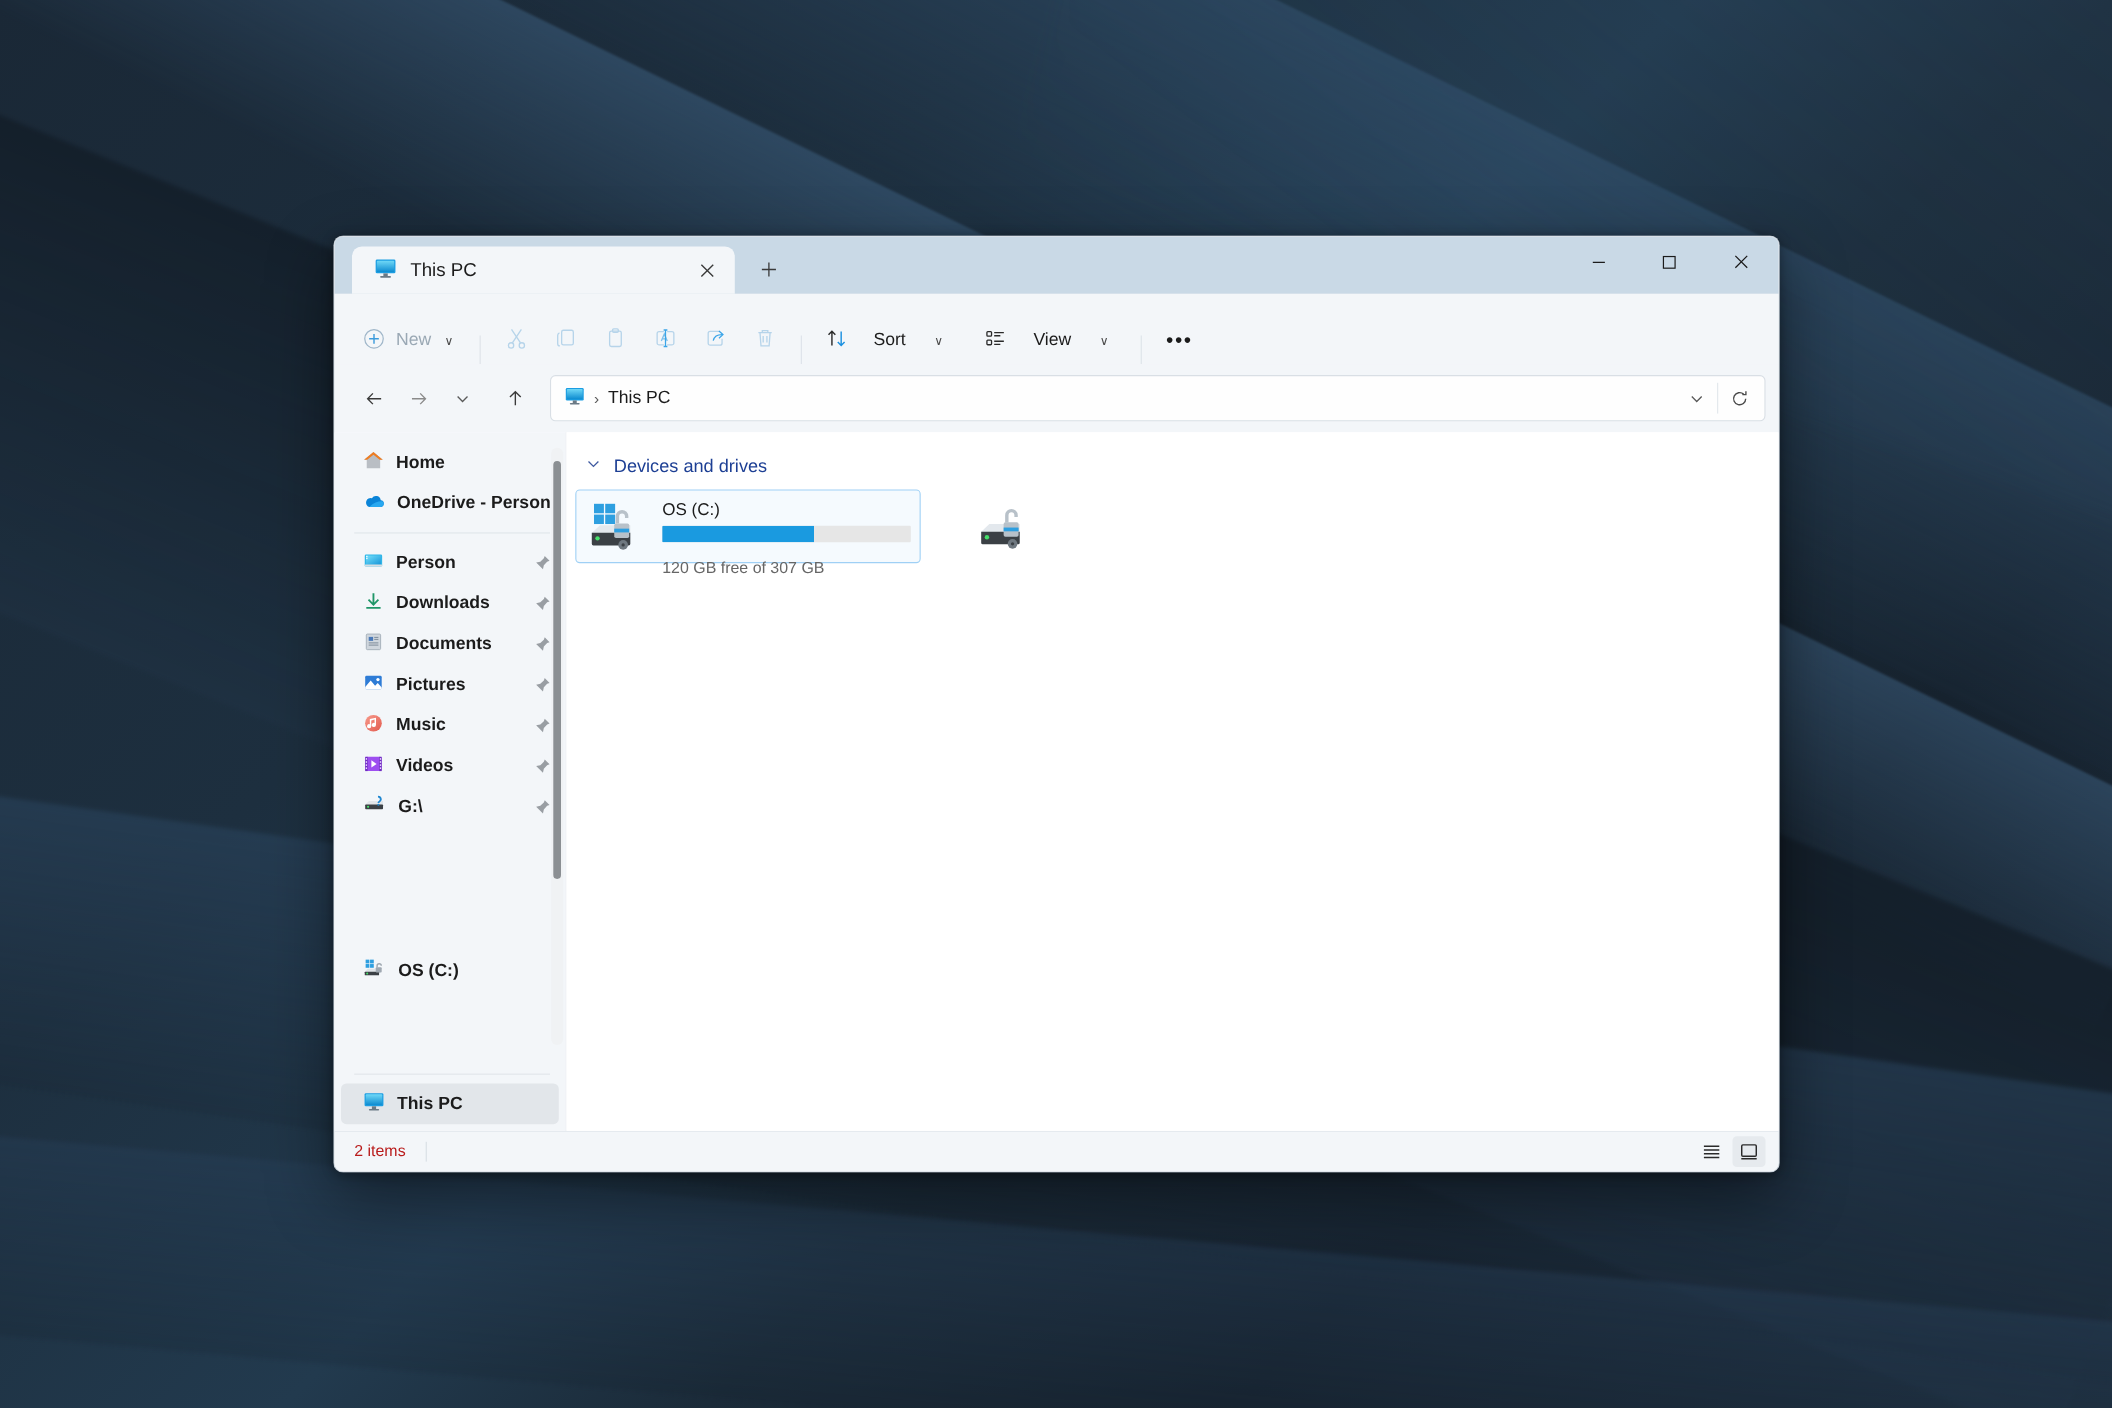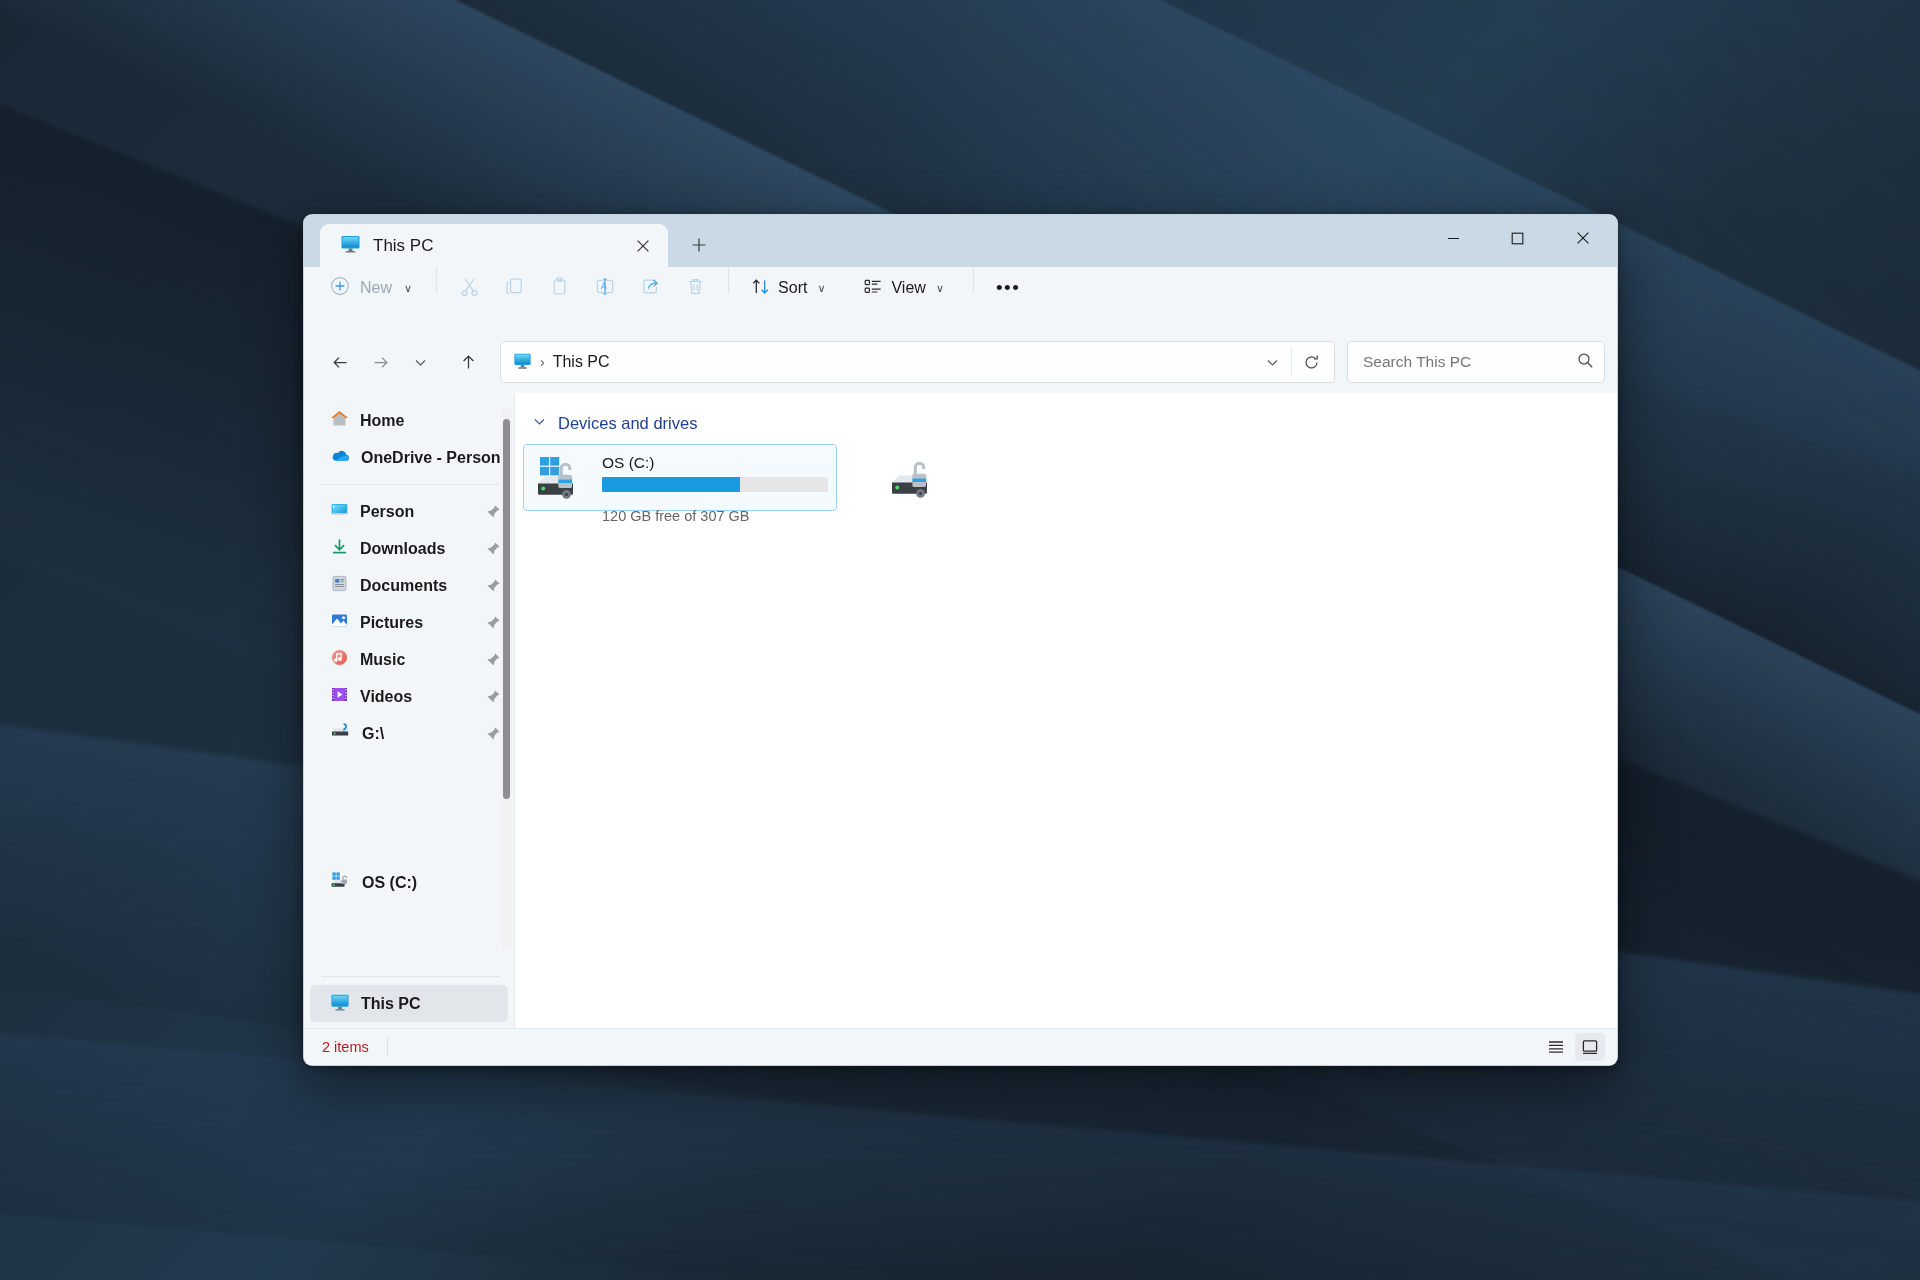--- a/index.html
+++ b/index.html
@@ -49,22 +49,22 @@
   .tab{height:43px;min-width:348px;background:#f3f6f9;border-radius:9px 9px 0 0;
        display:flex;align-items:center;padding:0 10px 0 20px;gap:12px;box-sizing:border-box;}
   .tab-title{font-size:17px;color:#1b1b1b;flex:1;white-space:nowrap;overflow:hidden;}
   .tab-close{width:30px;height:30px;display:flex;align-items:center;justify-content:center;border-radius:4px;}
   .newtab{width:42px;height:42px;margin-left:10px;margin-bottom:1px;display:flex;align-items:center;justify-content:center;border-radius:5px;}
   .wincontrols{position:absolute;right:0;top:0;height:46px;display:flex;}
   .wc{width:64px;height:46px;display:flex;align-items:center;justify-content:center;}
   .wc:last-child{width:68px;}
 
   
-  .toolbar{height:64px;background:#f3f6f9;display:flex;align-items:flex-start;padding:0 16px;gap:2px;flex:0 0 auto;}
-  .tb-btn{height:42px;display:flex;align-items:center;justify-content:center;gap:8px;border-radius:5px;padding:0 11px;}
+  .toolbar{height:64px;background:#f3f6f9;display:flex;align-items:flex-end;padding:0 16px;gap:2px;flex:0 0 auto;}
+  .tb-btn{height:42px;display:flex;align-items:center;justify-content:center;gap:24px;border-radius:5px;padding:0 11px;}
   .tb-btn.newbtn{padding:0 13px 0 10px;gap:10px;}
   .tb-label{font-size:16px;color:#b7c3cf;}
   .tb-btn.enabled .tb-label{color:#1b1b1b;}
   .tb-sep{width:1px;height:26px;background:#dde3e9;margin:0 9px;}
   .chev{font-size:11px;color:#b7c3cf;margin-left:2px;}
   .tb-btn.enabled .chev{color:#4a4a4a;}
 
   
   .addrrow{height:62px;background:#f3f6f9;display:flex;align-items:center;padding:0 12px 0 16px;gap:0;flex:0 0 auto;}
   .navbtn{width:40px;height:40px;display:flex;align-items:center;justify-content:center;border-radius:5px;}
@@ -332,29 +332,20 @@
       </div>
       <div class="addr-div"></div>
       <div class="addr-btn">
         <svg width="17" height="17" viewBox="0 0 17 17" fill="none" stroke="#4a4a4a" stroke-width="1.25">
           <path d="M14 8.5 a5.5 5.5 0 1 1 -1.9 -4.2"></path>
           <path d="M14.2 1.6 V4.8 H11"></path>
         </svg>
       </div>
     </div>
 
-    <div class="searchbox">
-      <input type="text" placeholder="Search This PC" style="">
-      <span>
-        <svg width="17" height="17" viewBox="0 0 17 17" fill="none" stroke="#4a4a4a" stroke-width="1.25">
-          <circle cx="7" cy="7" r="5"></circle>
-            <path d="M10.8 10.8 L15.2 15.2"></path>
-          </svg>
-      </span>
-    </div>
   </div>
 
   <div class="body">
 
     <div class="navpane">
       <div class="navscroll">
 
         <div class="navitem">
           <span>
             <svg width="19" height="19" viewBox="0 0 19 19">

